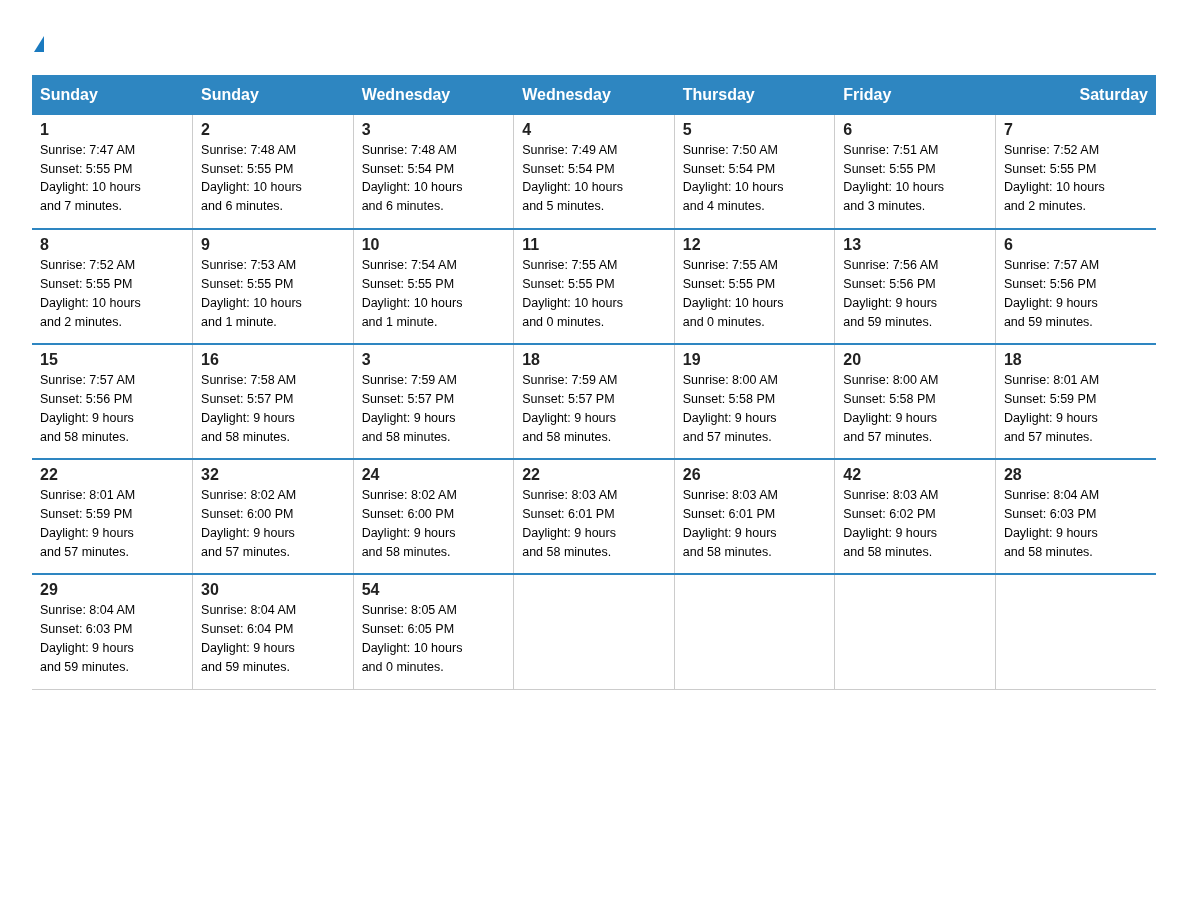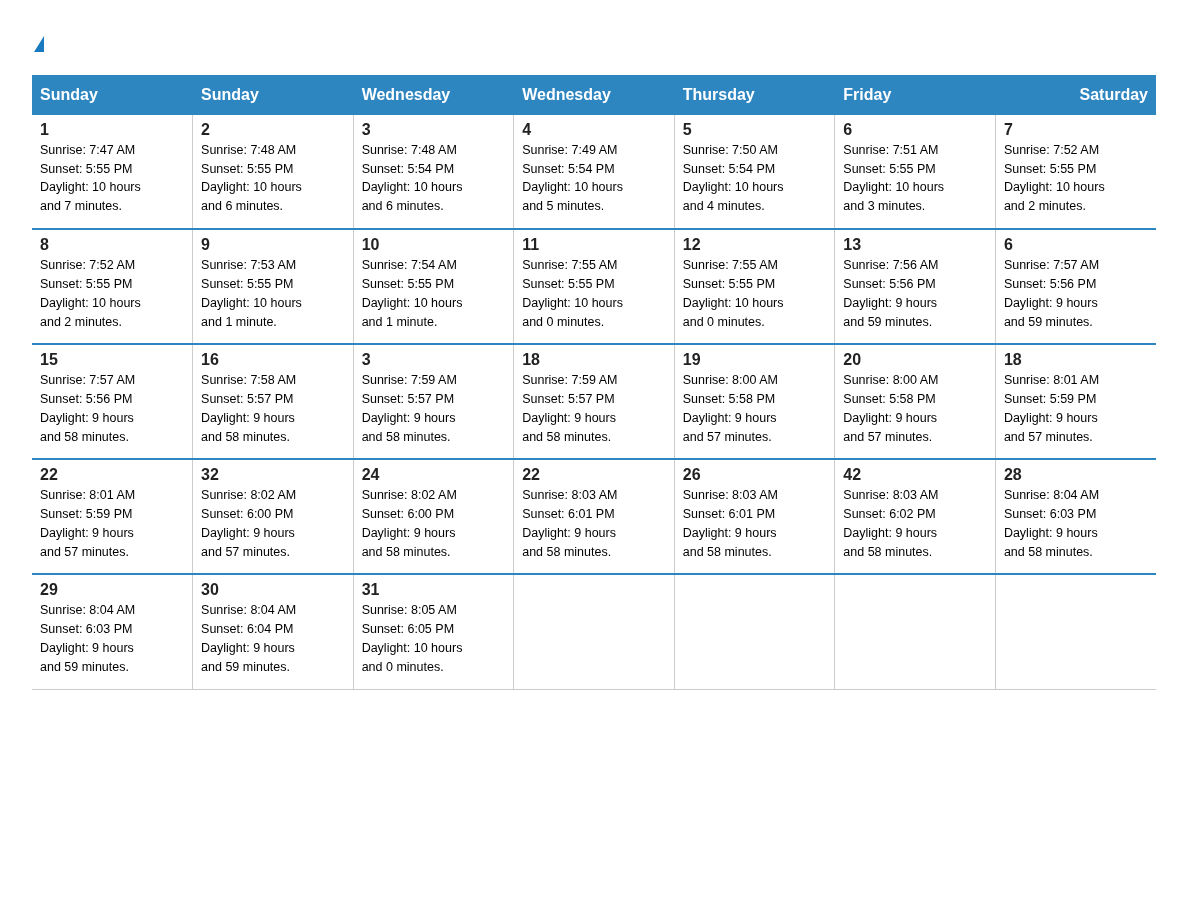--- a/index.html
+++ b/index.html
@@ -266,21 +266,21 @@
       <tr>
         <td>
         <span class="day-number">29</span>
         <span class="day-info">Sunrise: 8:04 AM<br>Sunset: 6:03 PM<br>Daylight: 9 hours<br>and 59 minutes.</span>
       </td>
         <td>
         <span class="day-number">30</span>
         <span class="day-info">Sunrise: 8:04 AM<br>Sunset: 6:04 PM<br>Daylight: 9 hours<br>and 59 minutes.</span>
       </td>
         <td>
-        <span class="day-number">31</span>
+        <span class="day-number">54</span>
         <span class="day-info">Sunrise: 8:05 AM<br>Sunset: 6:05 PM<br>Daylight: 10 hours<br>and 0 minutes.</span>
       </td>
         <td class="empty-cell"></td>
         <td class="empty-cell"></td>
         <td class="empty-cell"></td>
         <td class="empty-cell"></td>
       </tr>
     </tbody>
 </table>
 

